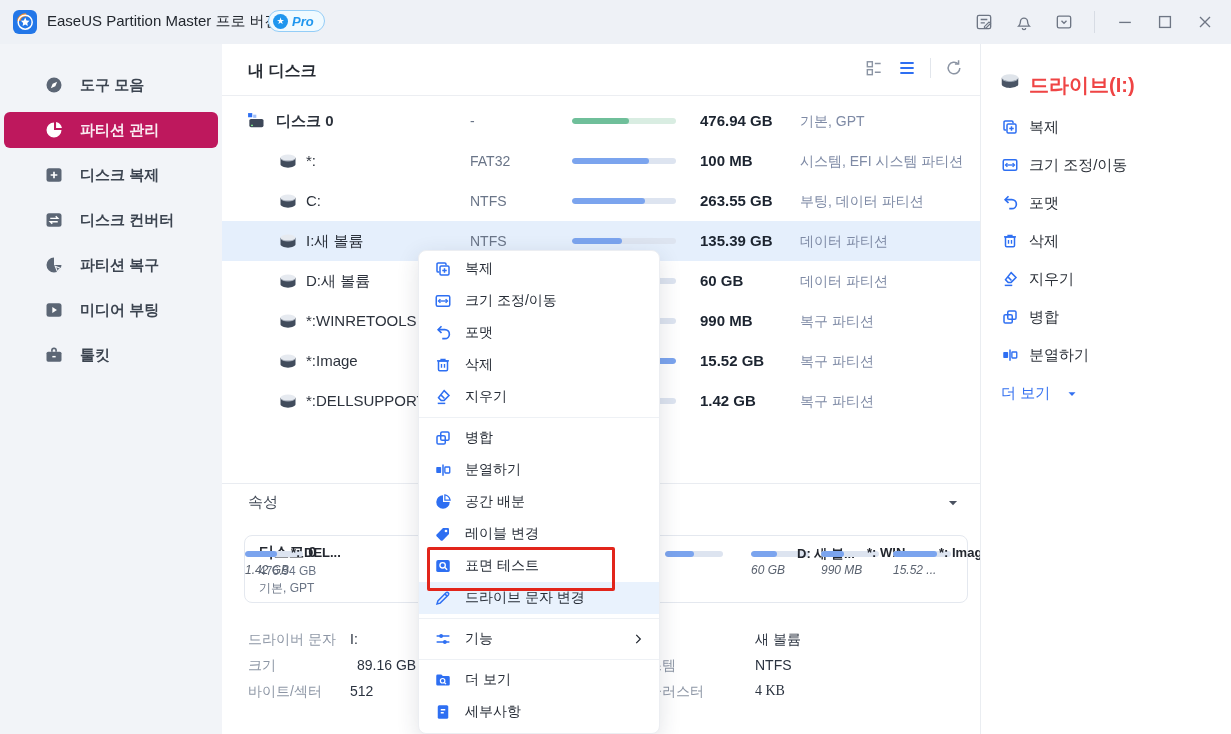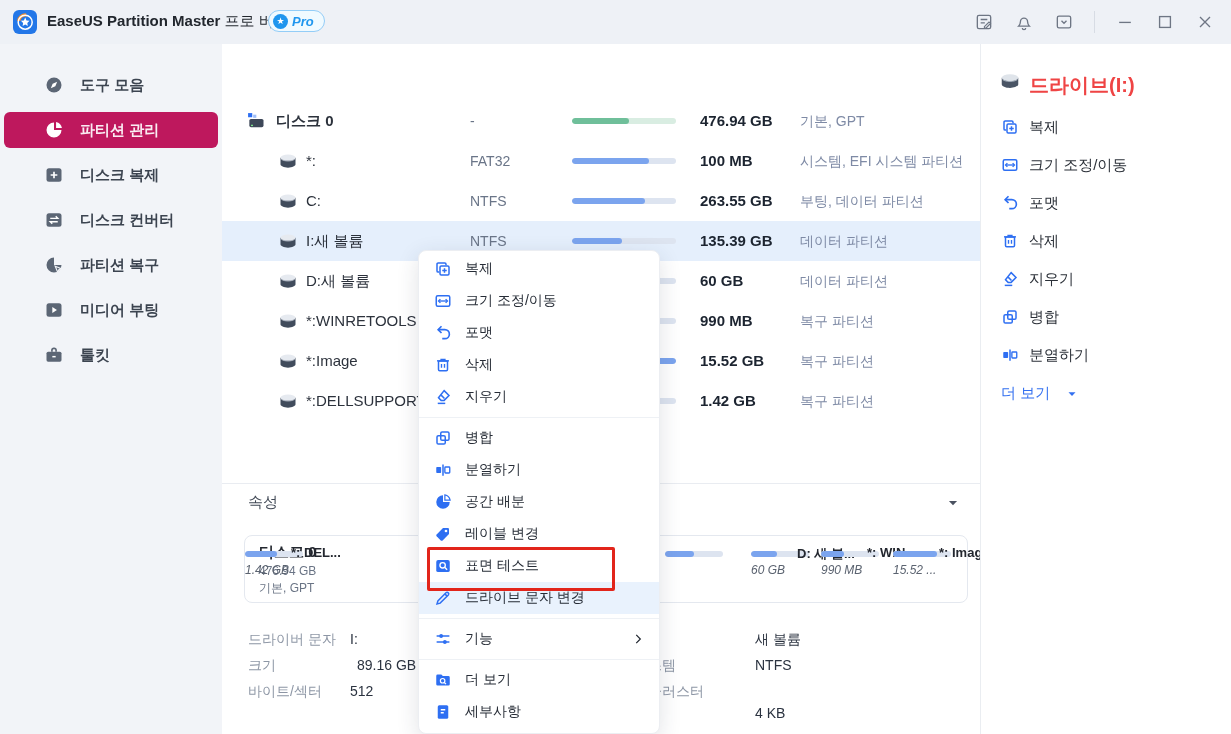--- a/index.html
+++ b/index.html
@@ -3,21 +3,21 @@
 <meta charset="utf-8">
 <style>
   html,body{margin:0;padding:0;background:#fff;}
   .window{position:relative;width:1231px;height:734px;overflow:hidden;
     font-family:"Liberation Sans","DejaVu Sans",sans-serif;background:#fff;color:#262b33;}
   svg{display:block;}
   
   .titlebar{position:absolute;left:0;top:0;width:1231px;height:44px;background:#eef1f6;border-bottom:1px solid #e3e7ee;}
   .logo{position:absolute;left:13px;top:10px;width:24px;height:24px;}
   .tb-title{position:absolute;left:47px;top:12px;font-size:15px;color:#22272e;white-space:nowrap;}
-  .tb-title b{font-weight:700;}
+  .tb-title b{font-weight:400;}
   .pro-badge{position:absolute;left:268px;top:10px;height:20px;padding:0 10px 0 4px;border:1.5px solid #93cdf7;border-radius:12px;
     background:#f0faff;display:flex;align-items:center;gap:4px;}
   .pro-badge .star{width:15px;height:15px;border-radius:50%;background:#1f96ee;display:flex;align-items:center;justify-content:center;
     color:#fff;font-size:9px;line-height:1;}
   .pro-badge i{font-style:italic;font-weight:700;font-size:13px;color:#1f96ee;}
   .tb-right{position:absolute;right:16px;top:0;height:44px;display:flex;align-items:center;gap:20px;color:#6e7684;}
   .tb-ic{width:20px;height:20px;color:#6e7684;cursor:pointer;}
   .tb-sep{width:1px;height:22px;background:#d7dce4;}
   
   .sidebar{position:absolute;left:0;top:44px;width:222px;height:690px;background:#f2f4f8;}
@@ -328,20 +328,35 @@
     </div>
     <div class="sb-item">
       <svg class="sb-ic">
           <use href="#sym-toolkit"></use>
         </svg>
       <span class="sb-label">툴킷</span>
     </div>
   </div>
 
   <div class="main">
+    <div class="main-header">
+      <div class="main-title">내 디스크</div>
+      <div class="view-ics">
+        <svg class="view-ic">
+            <use href="#sym-grid-view"></use>
+          </svg>
+        <svg class="view-ic active">
+            <use href="#sym-list-view"></use>
+          </svg>
+        <div class="v-sep"></div>
+        <svg class="view-ic">
+            <use href="#sym-refresh"></use>
+          </svg>
+      </div>
+    </div>
 
     <div class="rows">
       <div class="row lvl0">
         <svg class="r-icon">
             <use href="#sym-hdd"></use>
           </svg>
         <span class="r-name">디스크 0</span>
         <span class="r-fs">-</span>
         <span class="r-bar green">
             <i style="width: 55%;"></i>
@@ -502,21 +517,21 @@
     <div class="field f-value" style="left:128px;top:587px;">I:</div>
     <div class="field f-label" style="left:26px;top:613px;">크기</div>
     <div class="field f-value" style="left:128px;top:613px;margin-left:7px;">89.16 GB</div>
     <div class="field f-label" style="left:26px;top:639px;">바이트/섹터</div>
     <div class="field f-value" style="left:128px;top:639px;">512</div>
     <div class="field f-label" style="left:380px;top:587px;">레이블</div>
     <div class="field f-value" style="left:533px;top:587px;">새 볼륨</div>
     <div class="field f-label" style="left:380px;top:613px;">파일 시스템</div>
     <div class="field f-value" style="left:533px;top:613px;">NTFS</div>
     <div class="field f-label" style="left:380px;top:639px;">바이트/클러스터</div>
-    <div class="field f-value" style="left:533px;top:661px;">4 KB</div>
+    <div class="field f-value" style="left:533px;top:639px;font-family:Liberation Serif, serif;">4 KB</div>
   </div>
 
   <div class="panel">
     <div class="pn-header">
       <svg class="pn-ic">
           <use href="#sym-drive3d"></use>
         </svg>
       <span class="pn-label">드라이브(I:)</span>
     </div>
     <div class="pn-item">

